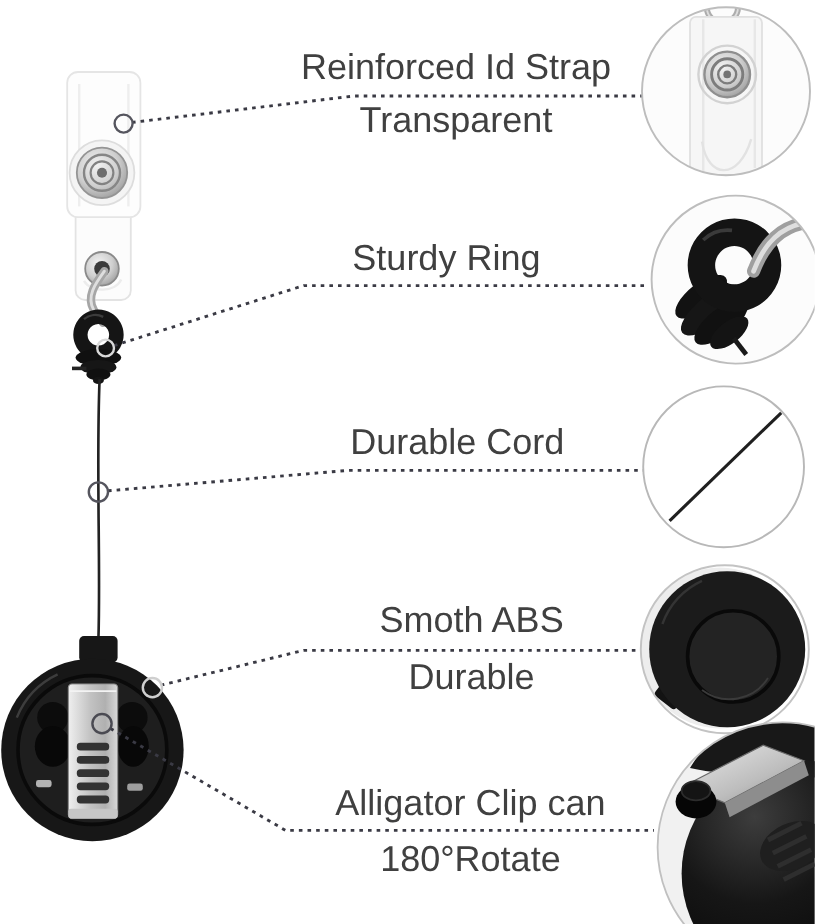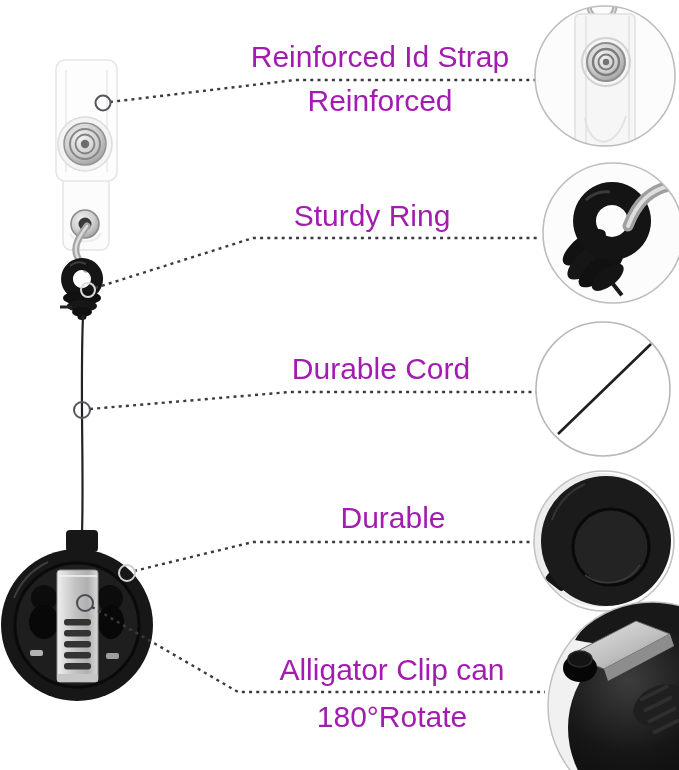--- a/index.html
+++ b/index.html
@@ -8,21 +8,21 @@
     width:679px;height:770px;
     background:#ffffff;
     overflow:hidden;
     font-family:"Liberation Sans", sans-serif;
   }
   #art{position:absolute;left:0;top:0;}
   .label{
     position:absolute;
     transform:translateX(-50%);
     text-align:center;
-    color:#a21caf;
+    color:#404040;
     font-size:30px;
     line-height:44px;
     white-space:nowrap;
   }
   .label span{display:block;}
   .label.c0{left:380px;top:35px;}
   .label.c1{left:372px;top:194px;}
   .label.c2{left:381px;top:347px;}
   .label.c3{left:393px;top:494px;line-height:47px;}
   .label.c4{left:392px;top:646px;line-height:47px;}
@@ -221,31 +221,32 @@
         <ellipse cx="580" cy="668" rx="17" ry="14" fill="#060606"></ellipse>
         <ellipse cx="580" cy="659" rx="12" ry="8" fill="#141414" stroke="#2c2c2c" stroke-width="1.5"></ellipse>
         <path d="M572,790 A95,95 0 0,0 668,822" stroke="#383838" stroke-width="2" fill="none"></path>
       </g>
       <circle cx="652" cy="706" r="104" fill="none" stroke="#c0c0c0" stroke-width="1.5"></circle>
     </g>
   </svg>
 
   <div class="label c0">
     <span>Reinforced Id Strap</span>
-    <span>Reinforced</span>
+    <span>Transparent</span>
   </div>
   <div class="label c1">
     <span>Sturdy Ring</span>
     <span></span>
   </div>
   <div class="label c2">
     <span>Durable Cord</span>
     <span></span>
   </div>
   <div class="label c3">
+    <span>Smoth ABS</span>
     <span>Durable</span>
   </div>
   <div class="label c4">
     <span>Alligator Clip can</span>
     <span>180°Rotate</span>
   </div>
 
 </div>
 
 </body></html>

